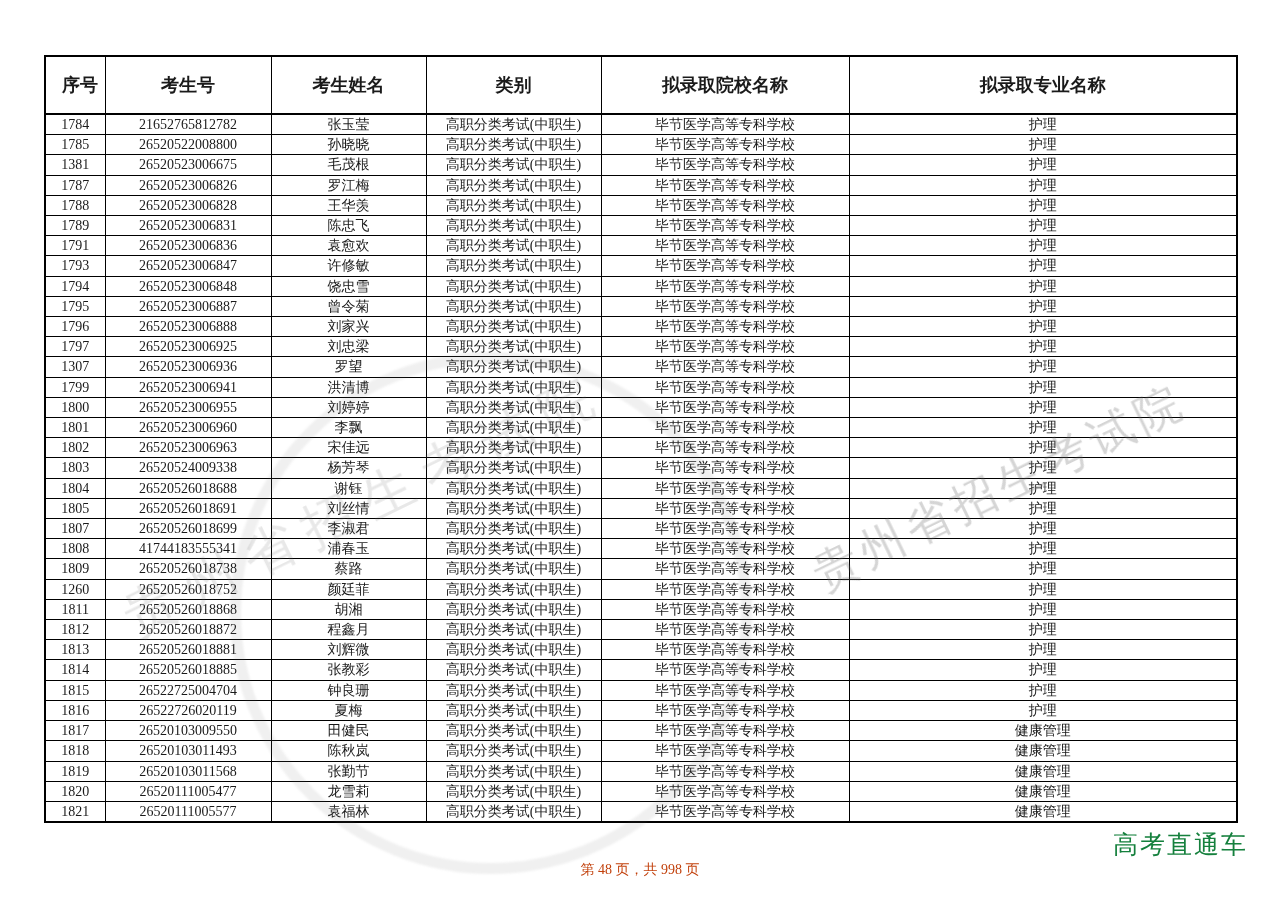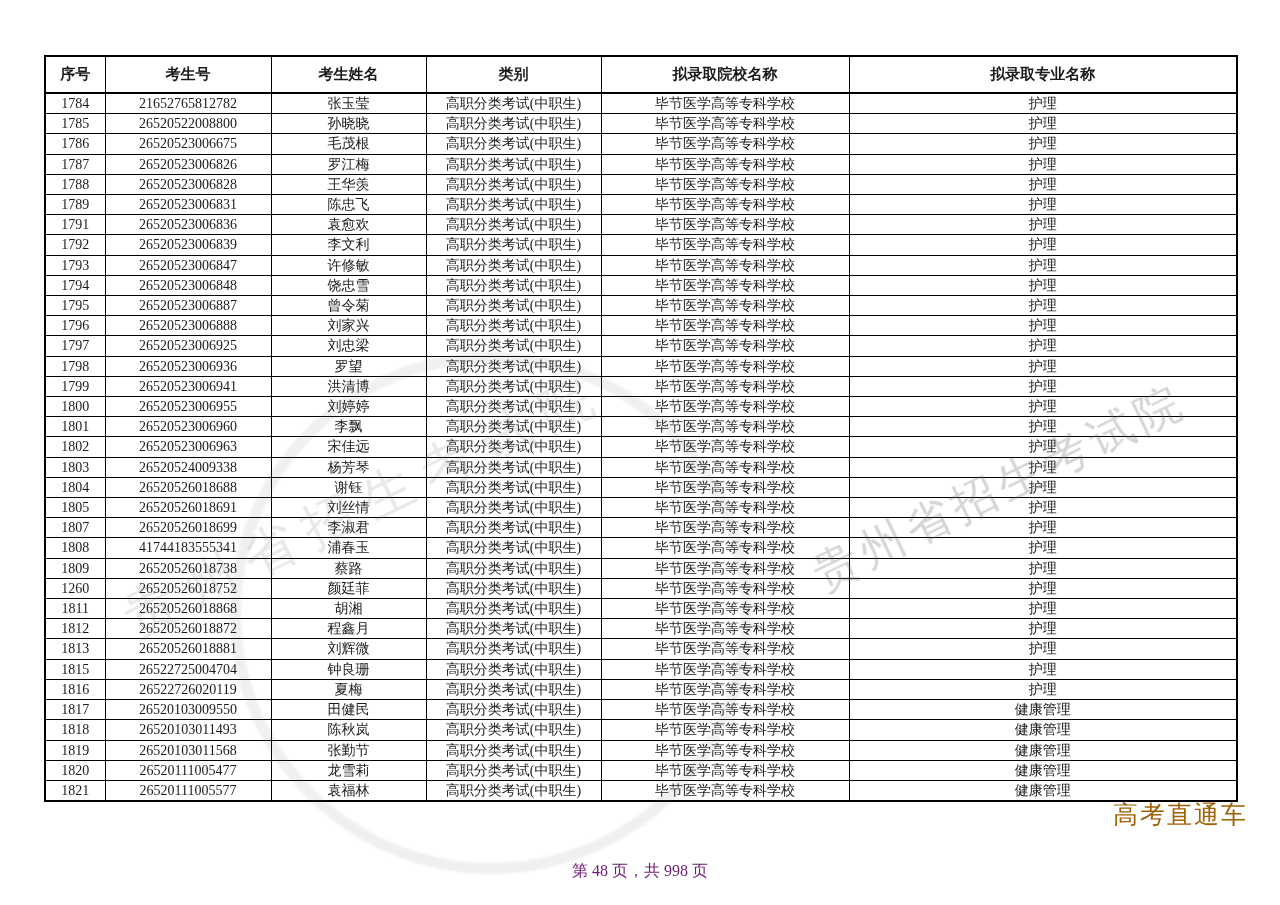--- a/index.html
+++ b/index.html
@@ -28,22 +28,22 @@
     z-index: 1;
   }
   table.roster, table.roster th, table.roster td {
     border: 1px solid #000000;
   }
   table.roster {
     border-width: 2px;
   }
   table.roster th {
     height: 21px;
-    padding: 7px;
-    font-size: 15px;
+    padding: 16px;
+    font-size: 18px;
     font-weight: 700;
     text-align: center;
     border-bottom-width: 2px;
     white-space: nowrap;
     overflow: hidden;
     margin-left: 40px;
   }
   table.roster td {
     height: 19.2px;
     line-height: 19.2px;
@@ -96,31 +96,31 @@
     filter: blur(1px);
   }
 
   
   .page-footer {
     position: absolute;
     left: 0;
     top: 861px;
     width: 100%;
     text-align: center;
-    font-size: 16px;
-    color: #701a75;
+    font-size: 14px;
+    color: #c2410c;
     z-index: 2;
   }
   .brand-mark {
     position: absolute;
     right: 32px;
-    top: 798px;
+    top: 828px;
     font-size: 25px;
     letter-spacing: 2px;
-    color: #a16207;
+    color: #15803d;
     font-family: Liberation Mono, monospace;
     z-index: 2;
   }
 </style>
 </head>
 <body>
 
 <div class="page">
 
   <div class="watermark-layer">
@@ -159,21 +159,21 @@
         </tr>
         <tr>
           <td>1785</td>
           <td>26520522008800</td>
           <td>孙晓晓</td>
           <td>高职分类考试(中职生)</td>
           <td>毕节医学高等专科学校</td>
           <td>护理</td>
         </tr>
         <tr>
-          <td>1786</td>
+          <td>1381</td>
           <td>26520523006675</td>
           <td>毛茂根</td>
           <td>高职分类考试(中职生)</td>
           <td>毕节医学高等专科学校</td>
           <td>护理</td>
         </tr>
         <tr>
           <td>1787</td>
           <td>26520523006826</td>
           <td>罗江梅</td>
@@ -199,28 +199,20 @@
         </tr>
         <tr>
           <td>1791</td>
           <td>26520523006836</td>
           <td>袁愈欢</td>
           <td>高职分类考试(中职生)</td>
           <td>毕节医学高等专科学校</td>
           <td>护理</td>
         </tr>
         <tr>
-          <td>1792</td>
-          <td>26520523006839</td>
-          <td>李文利</td>
-          <td>高职分类考试(中职生)</td>
-          <td>毕节医学高等专科学校</td>
-          <td>护理</td>
-        </tr>
-        <tr>
           <td>1793</td>
           <td>26520523006847</td>
           <td>许修敏</td>
           <td>高职分类考试(中职生)</td>
           <td>毕节医学高等专科学校</td>
           <td>护理</td>
         </tr>
         <tr>
           <td>1794</td>
           <td>26520523006848</td>
@@ -247,21 +239,21 @@
         </tr>
         <tr>
           <td>1797</td>
           <td>26520523006925</td>
           <td>刘忠梁</td>
           <td>高职分类考试(中职生)</td>
           <td>毕节医学高等专科学校</td>
           <td>护理</td>
         </tr>
         <tr>
-          <td>1798</td>
+          <td>1307</td>
           <td>26520523006936</td>
           <td>罗望</td>
           <td>高职分类考试(中职生)</td>
           <td>毕节医学高等专科学校</td>
           <td>护理</td>
         </tr>
         <tr>
           <td>1799</td>
           <td>26520523006941</td>
           <td>洪清博</td>
@@ -367,20 +359,28 @@
         </tr>
         <tr>
           <td>1813</td>
           <td>26520526018881</td>
           <td>刘辉微</td>
           <td>高职分类考试(中职生)</td>
           <td>毕节医学高等专科学校</td>
           <td>护理</td>
         </tr>
         <tr>
+          <td>1814</td>
+          <td>26520526018885</td>
+          <td>张教彩</td>
+          <td>高职分类考试(中职生)</td>
+          <td>毕节医学高等专科学校</td>
+          <td>护理</td>
+        </tr>
+        <tr>
           <td>1815</td>
           <td>26522725004704</td>
           <td>钟良珊</td>
           <td>高职分类考试(中职生)</td>
           <td>毕节医学高等专科学校</td>
           <td>护理</td>
         </tr>
         <tr>
           <td>1816</td>
           <td>26522726020119</td>

